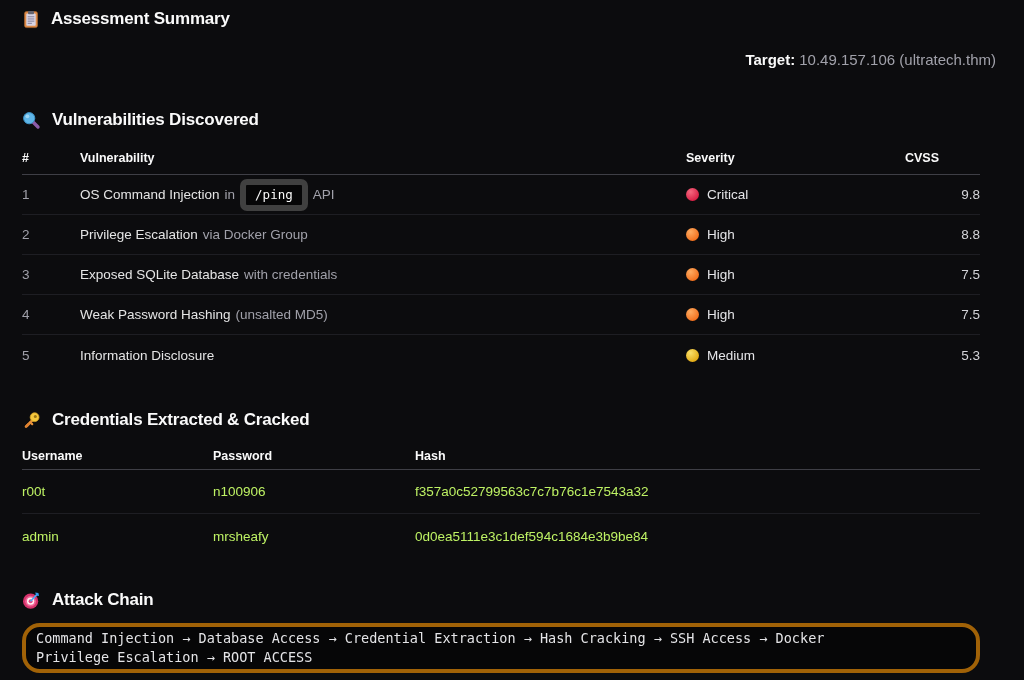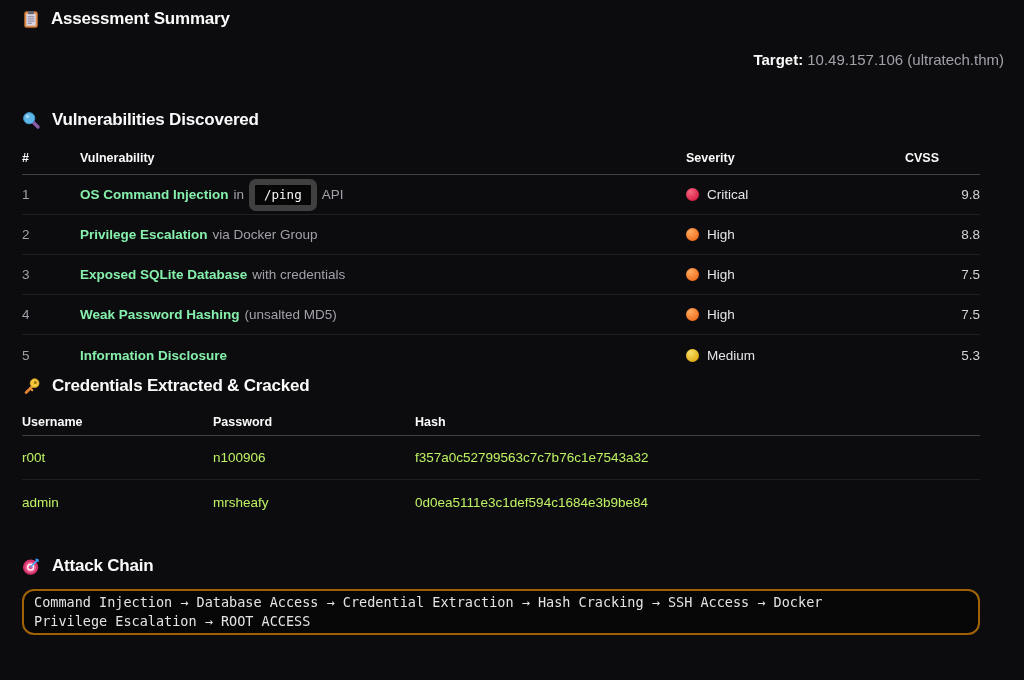--- a/index.html
+++ b/index.html
@@ -2,37 +2,37 @@
 <html><head>
 <meta charset="utf-8">
 <style>
   * { margin: 0; padding: 0; box-sizing: border-box; }
   html, body { width: 1024px; height: 680px; overflow: hidden; }
   body {
     background: #0c0c0e;
     color: #e4e4e7;
     font-family: "Liberation Sans", sans-serif;
   }
-  .page { padding: 8px 20px 0 22px; width: 1024px; }
+  .page { padding: 8px 28px 0 22px; width: 1024px; }
 
   
   .h-row { display: flex; align-items: center; gap: 11px; }
   .h-row .h-text {
     font-size: 17px; font-weight: 700; color: #fafafa; letter-spacing: -0.2px;
     line-height: 22px;
   }
   .icon { display: inline-flex; flex: none; }
 
   
   .target-line { margin-top: 21px; font-size: 15px; line-height: 18px; text-align: right; }
   .target-label { font-weight: 700; color: #fafafa; }
   .target-value { color: #a1a1aa; margin-left: 4px; }
 
   .section-vulns { margin-top: 40px; }
-  .section-creds { }
+  .section-creds { margin-top: 34px; }
   .section-chain { margin-top: 31px; }
 
   
   .tbl { margin-top: 11px; width: 958px; }
   .trow { display: grid; align-items: center; }
   .vgrid { grid-template-columns: 58px 606px 219px 75px; }
   .cgrid { grid-template-columns: 191px 202px 565px; }
   .thead {
     height: 33px;
     font-size: 12.5px; font-weight: 700; color: #fafafa;
@@ -41,21 +41,21 @@
   .thead.c { height: 28px; }
   .tbody-row {
     height: 40px;
     font-size: 13.5px;
     border-bottom: 1px solid #1e1e23;
   }
   .tbody-row.c { height: 44px; }
   .tbody-row:last-child { border-bottom: none; }
   .cell-num { color: #a1a1aa; }
   .v-name-cell { display: flex; align-items: baseline; gap: 5px; white-space: nowrap; }
-  .v-name { font-weight: 700; color: #86efac; }
+  .v-name { font-weight: 400; color: #e5e5e5; }
   .v-mid, .v-tail { color: #a1a1aa; }
   .code-chip {
     font-family: "DejaVu Sans Mono", monospace;
     font-size: 12.5px; color: #fafafa;
     background: #060607;
     border: 6px solid #404040;
     border-radius: 7px;
     padding: 2px 9px 3px 9px;
   }
   .sev-cell { display: flex; align-items: center; gap: 8px; color: #e4e4e7; }
@@ -64,22 +64,22 @@
   .dot-high     { background: radial-gradient(circle at 35% 30%, #fcab62, #f2701d 75%); }
   .dot-medium   { background: radial-gradient(circle at 35% 30%, #f9e06a, #e3aa14 75%); }
   .cvss-cell { color: #d4d4d8; text-align: right; }
   .cred-cell { color: #bef264; }
 
   
   .code-block {
     margin-top: 12px;
     width: 958px;
     background: #060607;
-    border: 2px solid #a16207;
-    border-radius: 12px;
+    border: 4px solid #a16207;
+    border-radius: 18px;
     padding: 2px 10px;
     font-family: "DejaVu Sans Mono", monospace;
     font-size: 13.5px;
     line-height: 19px;
     color: #e4e4e7;
     white-space: nowrap;
   }
 </style>
 </head>
 <body>

